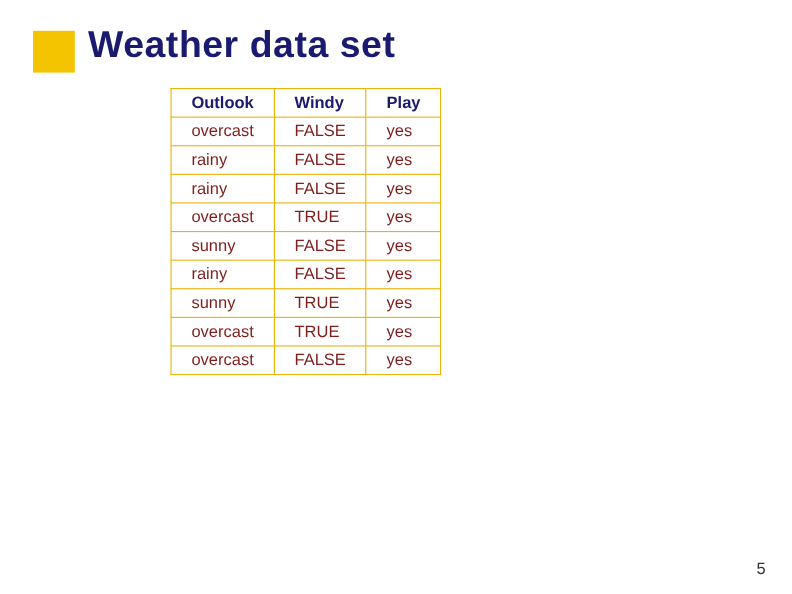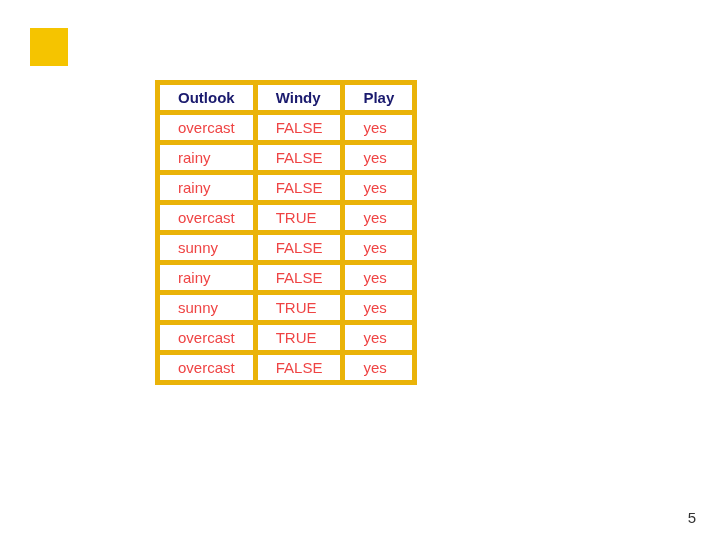--- a/index.html
+++ b/index.html
@@ -44,33 +44,33 @@
       top: 80px;
       left: 155px;
     }
 
     table {
       border-collapse: collapse;
       font-size: 15px;
     }
 
     table th, table td {
-      border: 5px solid #eab308;
+      border: 1px solid #eab308;
       padding: 4px 18px;
       text-align: left;
     }
 
     table th {
       font-weight: bold;
       color: #1a1a6e;
       background: #ffffff;
     }
 
     table td {
-      color: #ef4444;
+      color: #7f1d1d;
     }
 
     .td-center {
       text-align: left;
     }
 
     .page-number {
       position: absolute;
       bottom: 14px;
       right: 24px;
@@ -78,20 +78,21 @@
       color: #333;
     }
   </style>
 </head>
 <body>
 
 <div class="slide-container">
 
   <div class="yellow-square"></div>
 
+  <h1 class="title">Weather data set</h1>
 
   <div class="table-wrapper">
     <table>
       <thead>
         <tr>
           <th>Outlook</th>
           <th>Windy</th>
           <th>Play</th>
         </tr>
       </thead>

